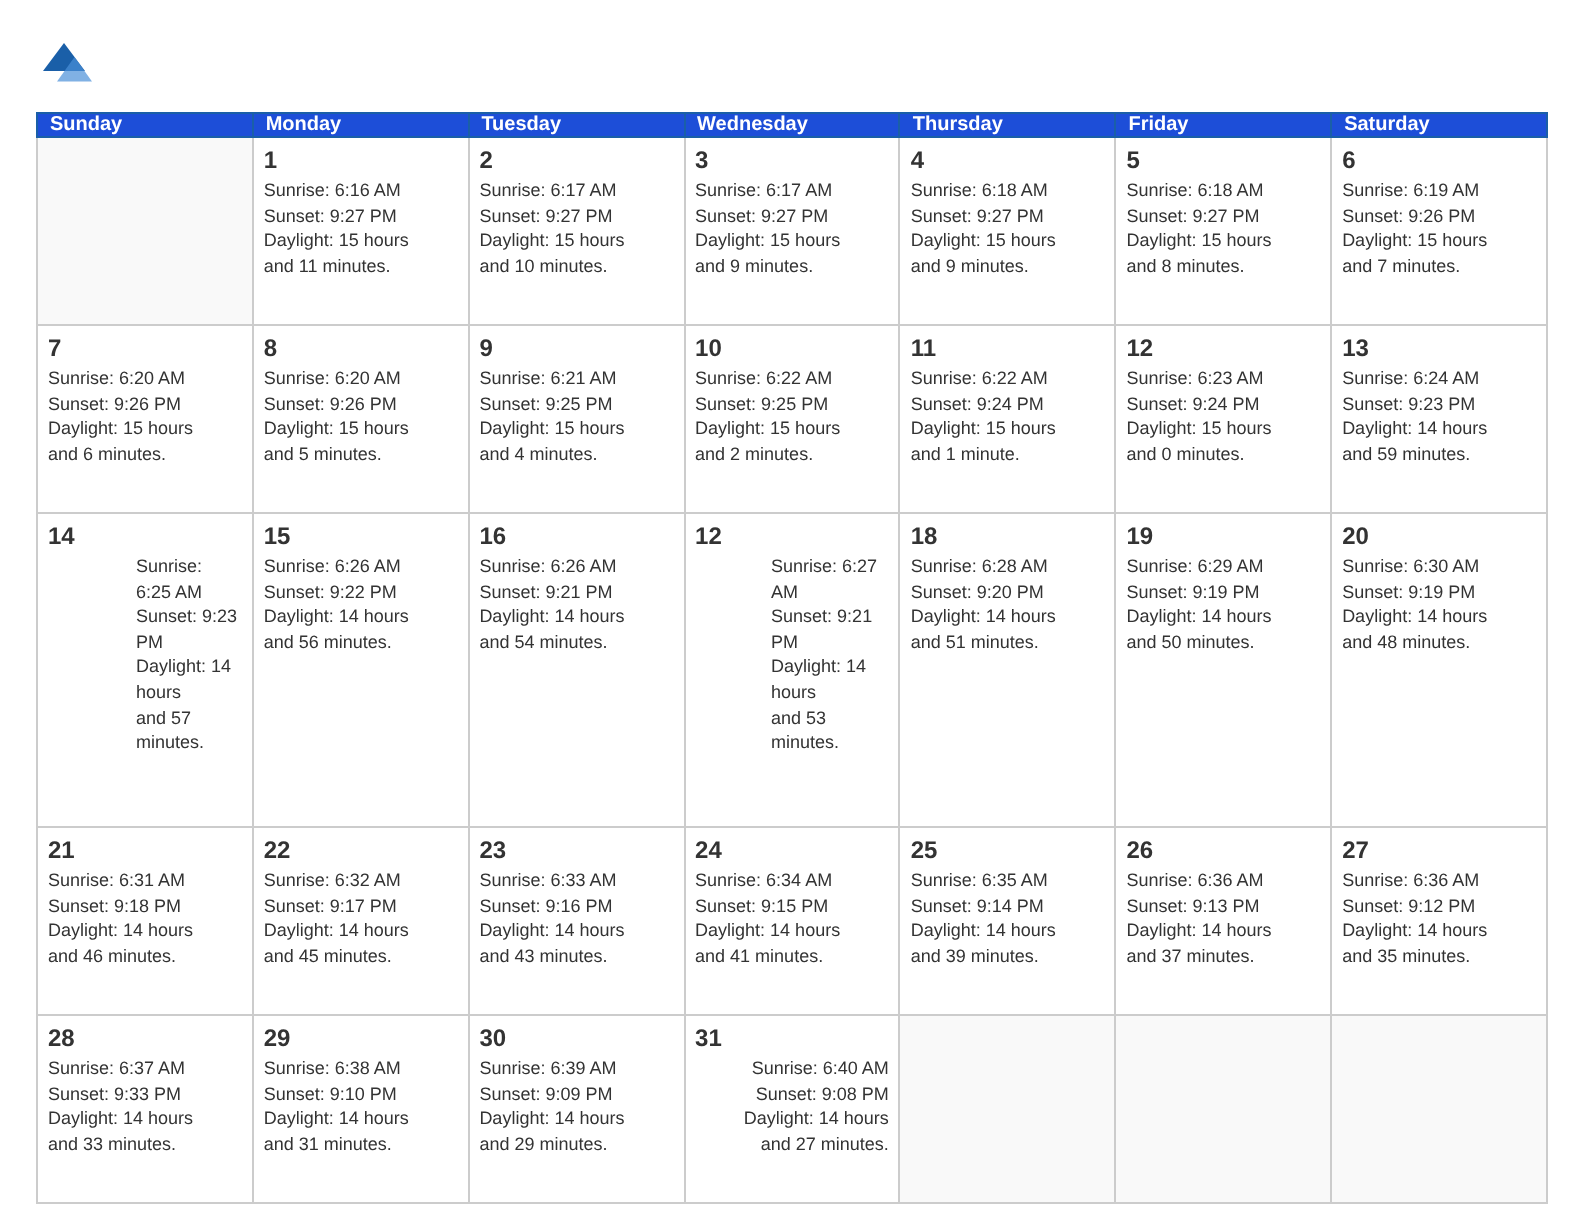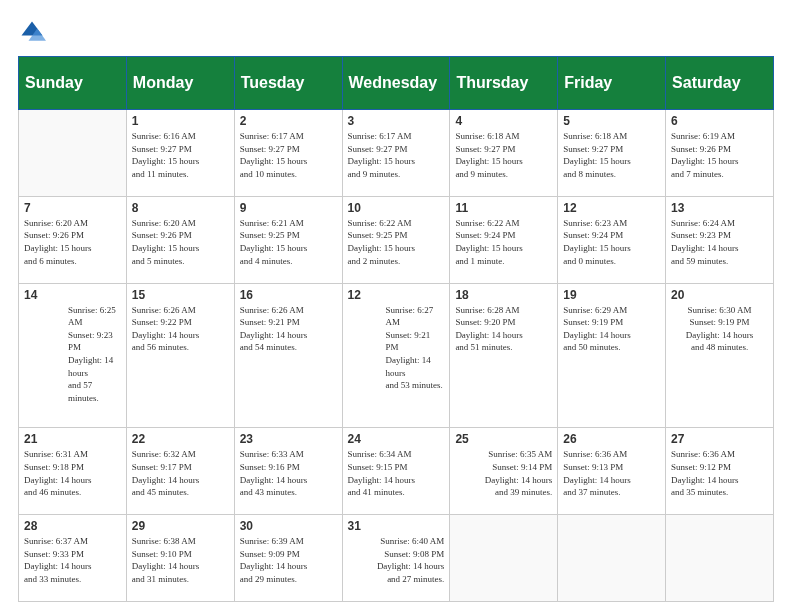--- a/index.html
+++ b/index.html
@@ -52,25 +52,25 @@
       font-size: 14px;
       color: #555;
       margin-top: 2px;
     }
     .calendar {
       width: 100%;
       border-collapse: collapse;
       flex: 1;
     }
     .calendar th {
-      background-color: #15803d;
+      background-color: #1d4ed8;
       color: white;
-      font-size: 16px;
+      font-size: 10px;
       font-weight: bold;
-      padding: 17px 6px;
+      padding: 0 6px;
       text-align: left;
       border: 1px solid #1a5fa8;
     }
     .calendar td {
       border: 1px solid #ccc;
       vertical-align: top;
       padding: 4px 5px;
       width: calc(100% / 7);
       font-size: 9.5px;
       color: #333;
@@ -84,21 +84,20 @@
       font-size: 12px;
       font-weight: bold;
       color: #333;
       display: block;
       margin-bottom: 2px;
     }
     .day-info {
       font-size: 9px;
       color: #333;
       line-height: 1.4;
-      font-family: Liberation Serif, serif;
     }
   </style>
 </head>
 <body>
 
 <div class="page">
   <div class="header">
     <div class="logo">
       <svg class="logo-icon" viewBox="0 0 32 32">
         <polygon points="16,4 28,20 4,20" fill="#1a5fa8"></polygon>
@@ -262,21 +261,21 @@
           </td>
           <td>
             <span class="day-number">19</span>
             <div class="day-info" style="white-space: pre-line;">Sunrise: 6:29 AM
 Sunset: 9:19 PM
 Daylight: 14 hours
 and 50 minutes.</div>
           </td>
           <td>
             <span class="day-number">20</span>
-            <div class="day-info" style="white-space: pre-line; text-align: center;">Sunrise: 6:30 AM
+            <div class="day-info" style="white-space: pre-line;">Sunrise: 6:30 AM
 Sunset: 9:19 PM
 Daylight: 14 hours
 and 48 minutes.</div>
           </td>
         </tr>
         <tr>
           <td>
             <span class="day-number">21</span>
             <div class="day-info" style="white-space: pre-line;">Sunrise: 6:31 AM
 Sunset: 9:18 PM
@@ -299,21 +298,21 @@
           </td>
           <td>
             <span class="day-number">24</span>
             <div class="day-info" style="white-space: pre-line;">Sunrise: 6:34 AM
 Sunset: 9:15 PM
 Daylight: 14 hours
 and 41 minutes.</div>
           </td>
           <td>
             <span class="day-number">25</span>
-            <div class="day-info" style="white-space: pre-line; text-align: right;">Sunrise: 6:35 AM
+            <div class="day-info" style="white-space: pre-line;">Sunrise: 6:35 AM
 Sunset: 9:14 PM
 Daylight: 14 hours
 and 39 minutes.</div>
           </td>
           <td>
             <span class="day-number">26</span>
             <div class="day-info" style="white-space: pre-line;">Sunrise: 6:36 AM
 Sunset: 9:13 PM
 Daylight: 14 hours
 and 37 minutes.</div>

